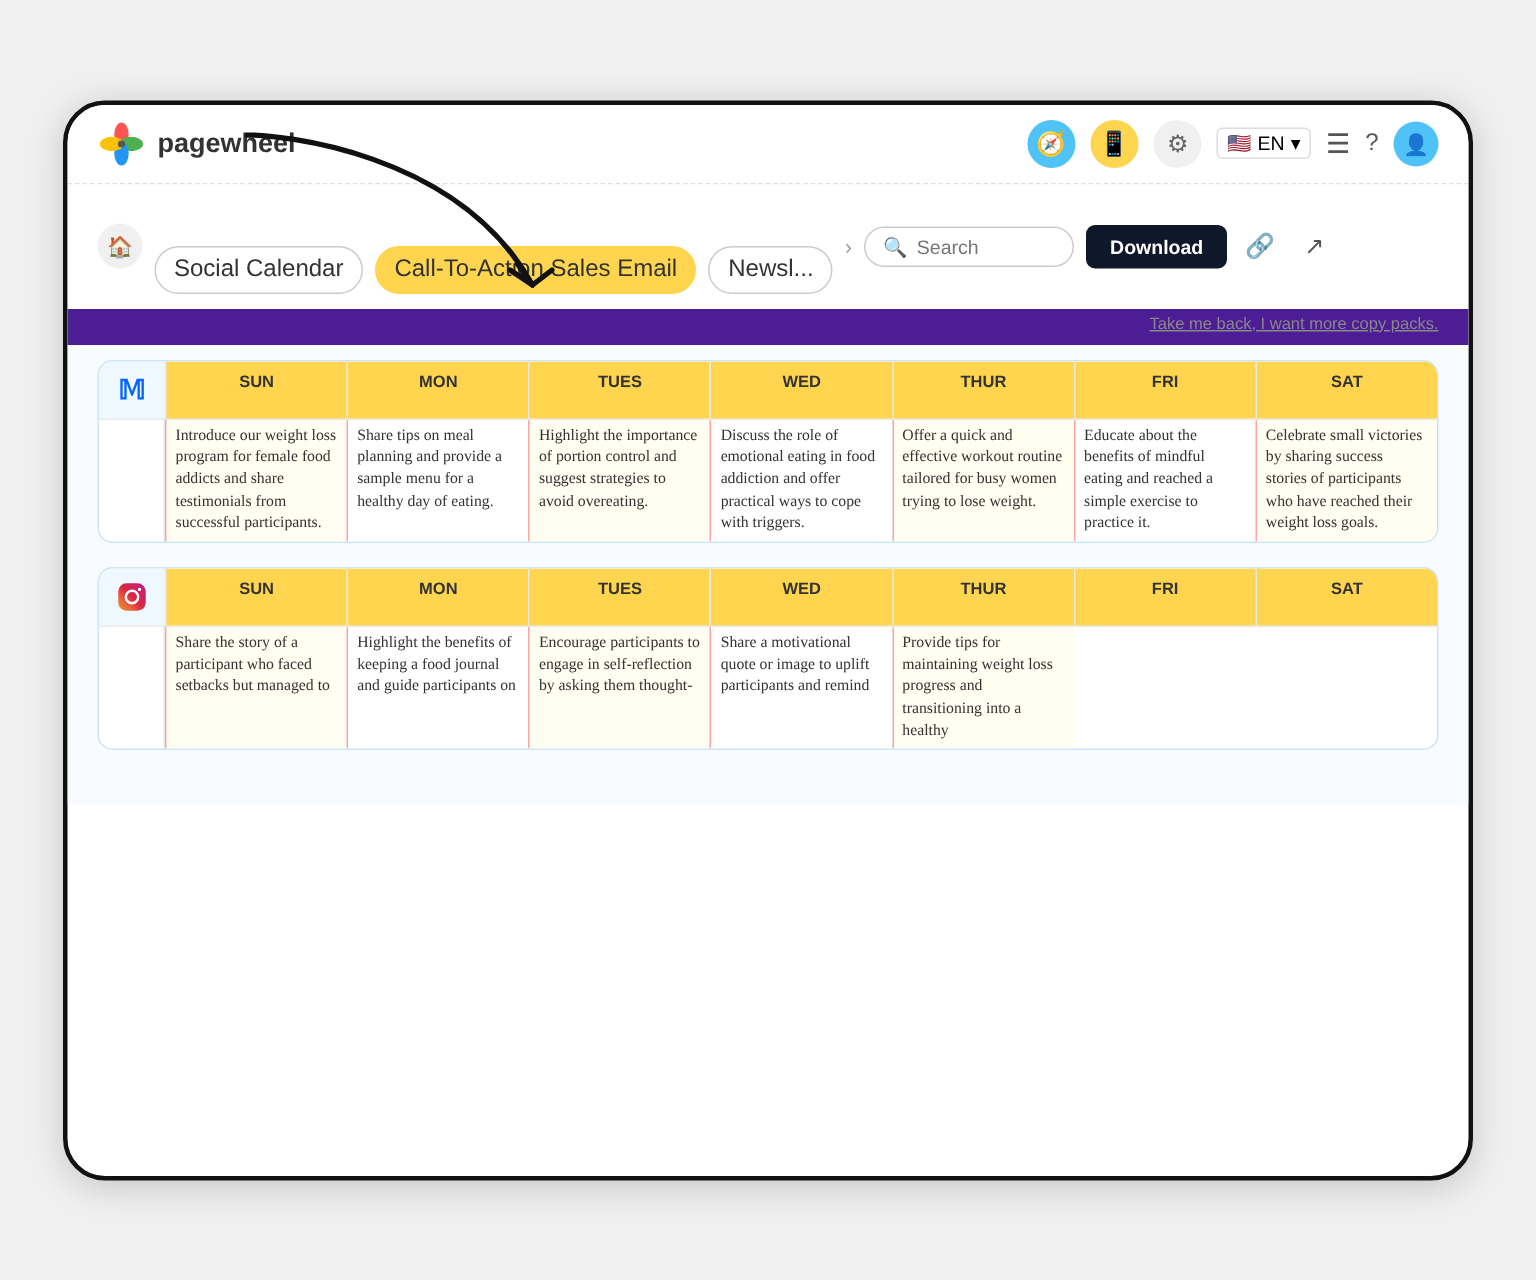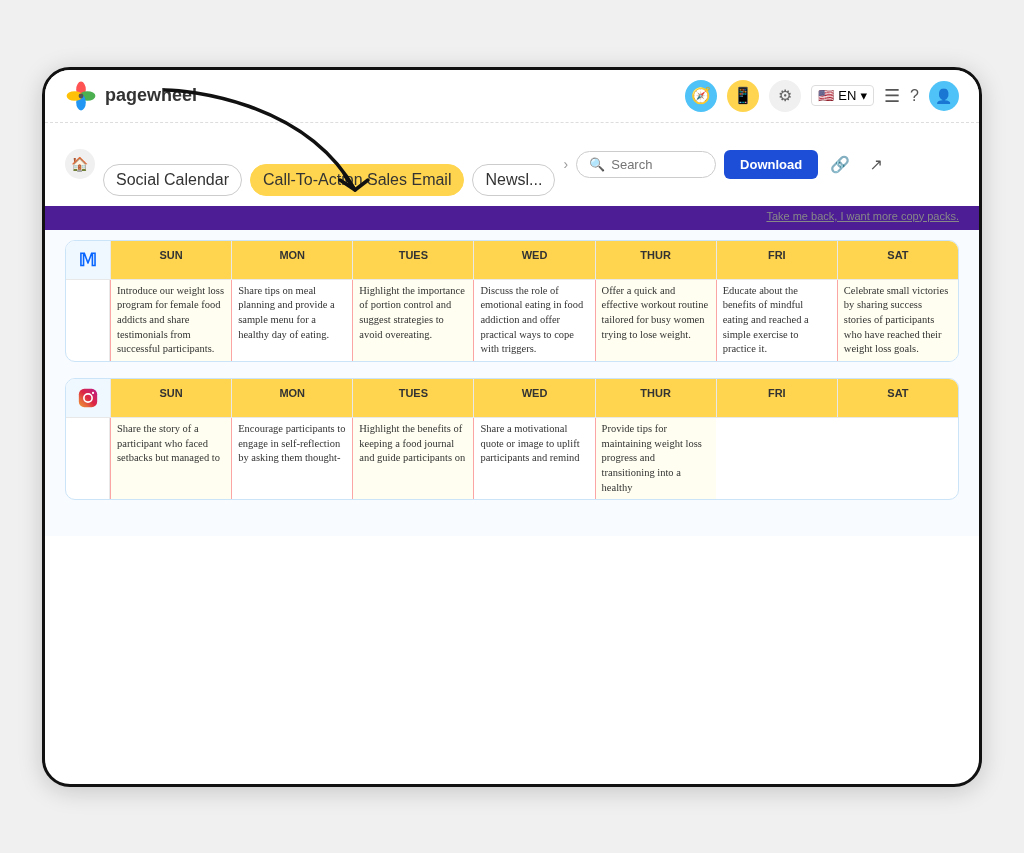--- a/index.html
+++ b/index.html
@@ -183,21 +183,21 @@
       width: 90px;
       color: #404040;
     }
 
     .search-icon {
       color: #999;
       font-size: 13px;
     }
 
     .download-btn {
-      background: #1d4ed8;
+      background: #0f172a;
       color: white;
       padding: 7px 16px;
       border-radius: 6px;
       border: none;
       font-size: 13px;
       font-weight: 600;
       cursor: pointer;
     }
 
     .toolbar-action-icon {
@@ -443,21 +443,21 @@
         <div class="cal-day-header">TUES</div>
         <div class="cal-day-header">WED</div>
         <div class="cal-day-header">THUR</div>
         <div class="cal-day-header">FRI</div>
         <div class="cal-day-header">SAT</div>
       </div>
       <div class="calendar-content-row">
         <div class="cal-platform-cell">
         </div>
         <div class="cal-content-cell">Share the story of a participant who faced setbacks but managed to</div>
+        <div class="cal-content-cell">Highlight the benefits of keeping a food journal and guide participants on</div>
         <div class="cal-content-cell">Encourage participants to engage in self-reflection by asking them thought-</div>
-        <div class="cal-content-cell">Highlight the benefits of keeping a food journal and guide participants on</div>
         <div class="cal-content-cell">Share a motivational quote or image to uplift participants and remind</div>
         <div class="cal-content-cell">Provide tips for maintaining weight loss progress and transitioning into a healthy</div>
       </div>
     </div>
 
   </div>
 </div>
 
 </body></html>

